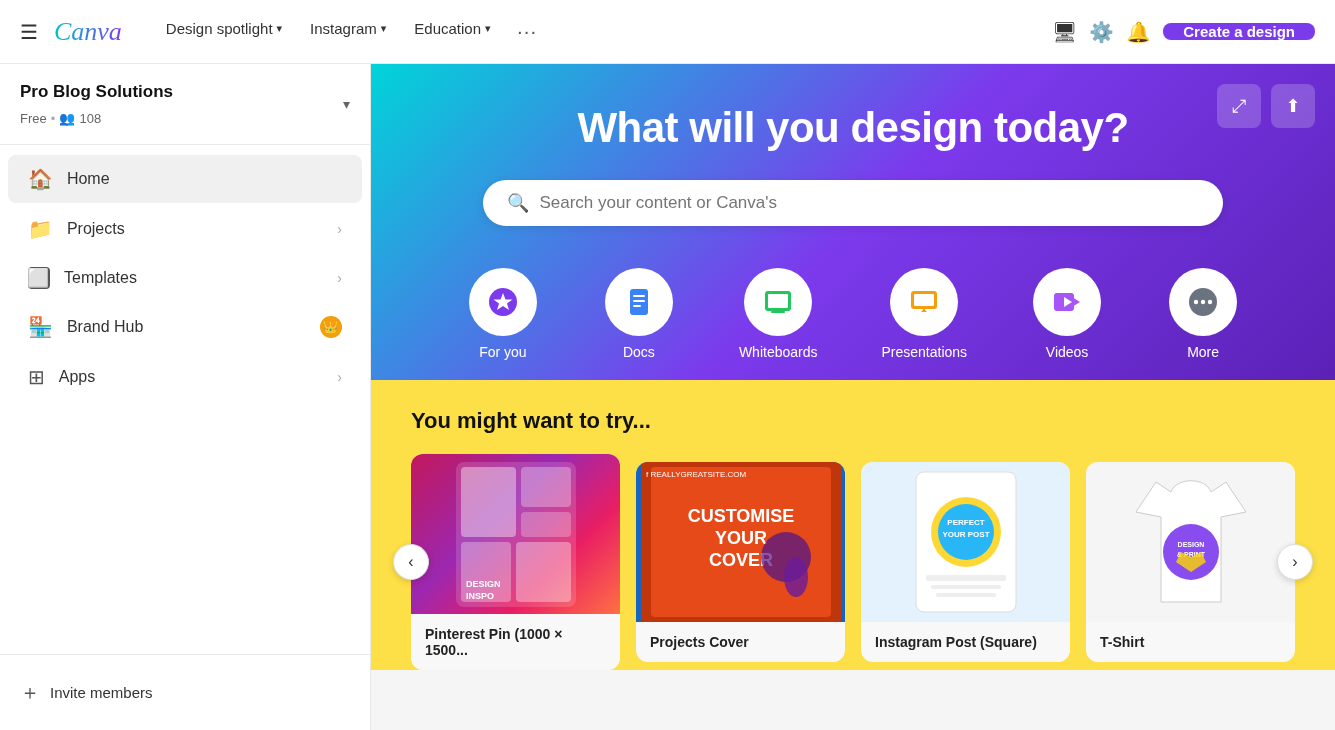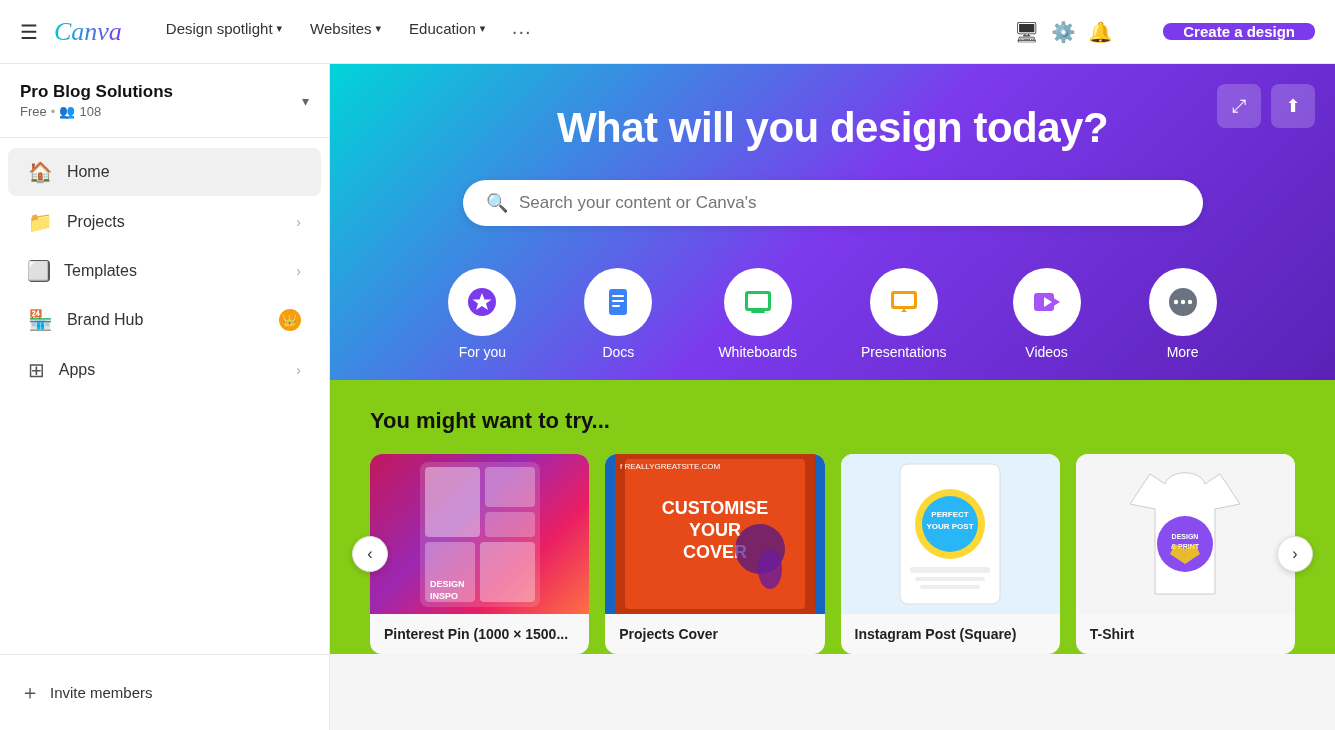--- a/index.html
+++ b/index.html
@@ -18,37 +18,37 @@
       display: flex; align-items: center; gap: 4px; padding: 8px 12px;
       font-size: 15px; color: #333; cursor: pointer; border-radius: 6px;
       font-weight: 500;
     }
     .topnav-link .chevron { font-size: 11px; }
     .topnav-dots { font-size: 20px; color: #555; cursor: pointer; padding: 8px 10px; }
     .topnav-right { display: flex; align-items: center; gap: 12px; }
     .topnav-icon { font-size: 20px; color: #333; cursor: pointer; }
     .create-btn {
       background: #7c3aed; color: #fff; border: none; border-radius: 8px;
-      padding: 0 20px; font-size: 15px; font-weight: 600; cursor: pointer; margin-left: 38px;
+      padding: 0 20px; font-size: 15px; font-weight: 600; cursor: pointer;
     }
 
     
     .main-layout { display: flex; flex: 1; overflow: hidden; }
 
     
     .sidebar {
-      width: 330px; background: #fff; border-right: 1px solid #e8e8e8;
+      width: 371px; background: #fff; border-right: 1px solid #e8e8e8;
       display: flex; flex-direction: column; overflow-y: auto; flex-shrink: 0;
     }
     .workspace-selector {
       padding: 18px 20px; border-bottom: 1px solid #e8e8e8; cursor: pointer;
       display: flex; align-items: center; justify-content: space-between;
     }
     .workspace-name { font-size: 17px; font-weight: 700; color: #111; }
-    .workspace-sub { font-size: 13px; color: #666; margin-top: 2px; display: flex; align-items: center; gap: 4px; }
+    .workspace-sub { font-size: 13px; color: #666; margin-top: 9px; display: flex; align-items: center; gap: 4px; }
     .workspace-sub .dot { color: #aaa; }
     .members-icon { font-size: 13px; }
     .chevron-down { font-size: 14px; color: #666; }
     .sidebar-nav { padding: 8px 0; }
     .sidebar-item {
       display: flex; align-items: center; gap: 14px; padding: 12px 20px;
       cursor: pointer; border-radius: 8px; margin: 2px 8px;
       font-size: 16px; color: #333; font-weight: 500;
     }
     .sidebar-item.active { background: #f0f0f0; }
@@ -104,21 +104,21 @@
       display: flex; flex-direction: column; align-items: center; gap: 8px;
       padding: 10px 24px 20px 24px; cursor: pointer; min-width: 120px;
     }
     .cat-icon-wrap {
       width: 68px; height: 68px; background: #fff; border-radius: 50%;
       display: flex; align-items: center; justify-content: center; font-size: 28px;
     }
     .cat-label { color: #fff; font-size: 14px; font-weight: 500; }
 
     
-    .suggestions-section { padding: 28px 40px 0 40px; background: #84cc16; }
+    .suggestions-section { padding: 28px 40px 0 40px; background: #fde047; }
     .section-title { font-size: 22px; font-weight: 700; color: #111; margin-bottom: 20px; }
     .cards-row { display: flex; gap: 16px; align-items: center; position: relative; }
     .nav-btn {
       position: absolute; background: #fff; border: 1px solid #ddd; border-radius: 50%;
       width: 36px; height: 36px; display: flex; align-items: center; justify-content: center;
       cursor: pointer; font-size: 16px; color: #333; z-index: 2; box-shadow: 0 2px 6px rgba(0,0,0,0.15);
     }
     .nav-btn.left { left: -18px; }
     .nav-btn.right { right: -18px; }
     .card {
@@ -145,21 +145,21 @@
 
 <nav class="topnav">
   <span class="topnav-hamburger">☰</span>
   <span class="canva-logo-text topnav-logo">Canva</span>
   <div class="topnav-links">
     <div class="topnav-link">
       <span>Design spotlight</span>
       <span class="chevron">▾</span>
     </div>
     <div class="topnav-link">
-      <span>Websites</span>
+      <span>Instagram</span>
       <span class="chevron">▾</span>
     </div>
     <div class="topnav-link">
       <span>Education</span>
       <span class="chevron">▾</span>
     </div>
     <div class="topnav-dots">···</div>
   </div>
   <div class="topnav-right">
     <span class="topnav-icon">🖥</span>

